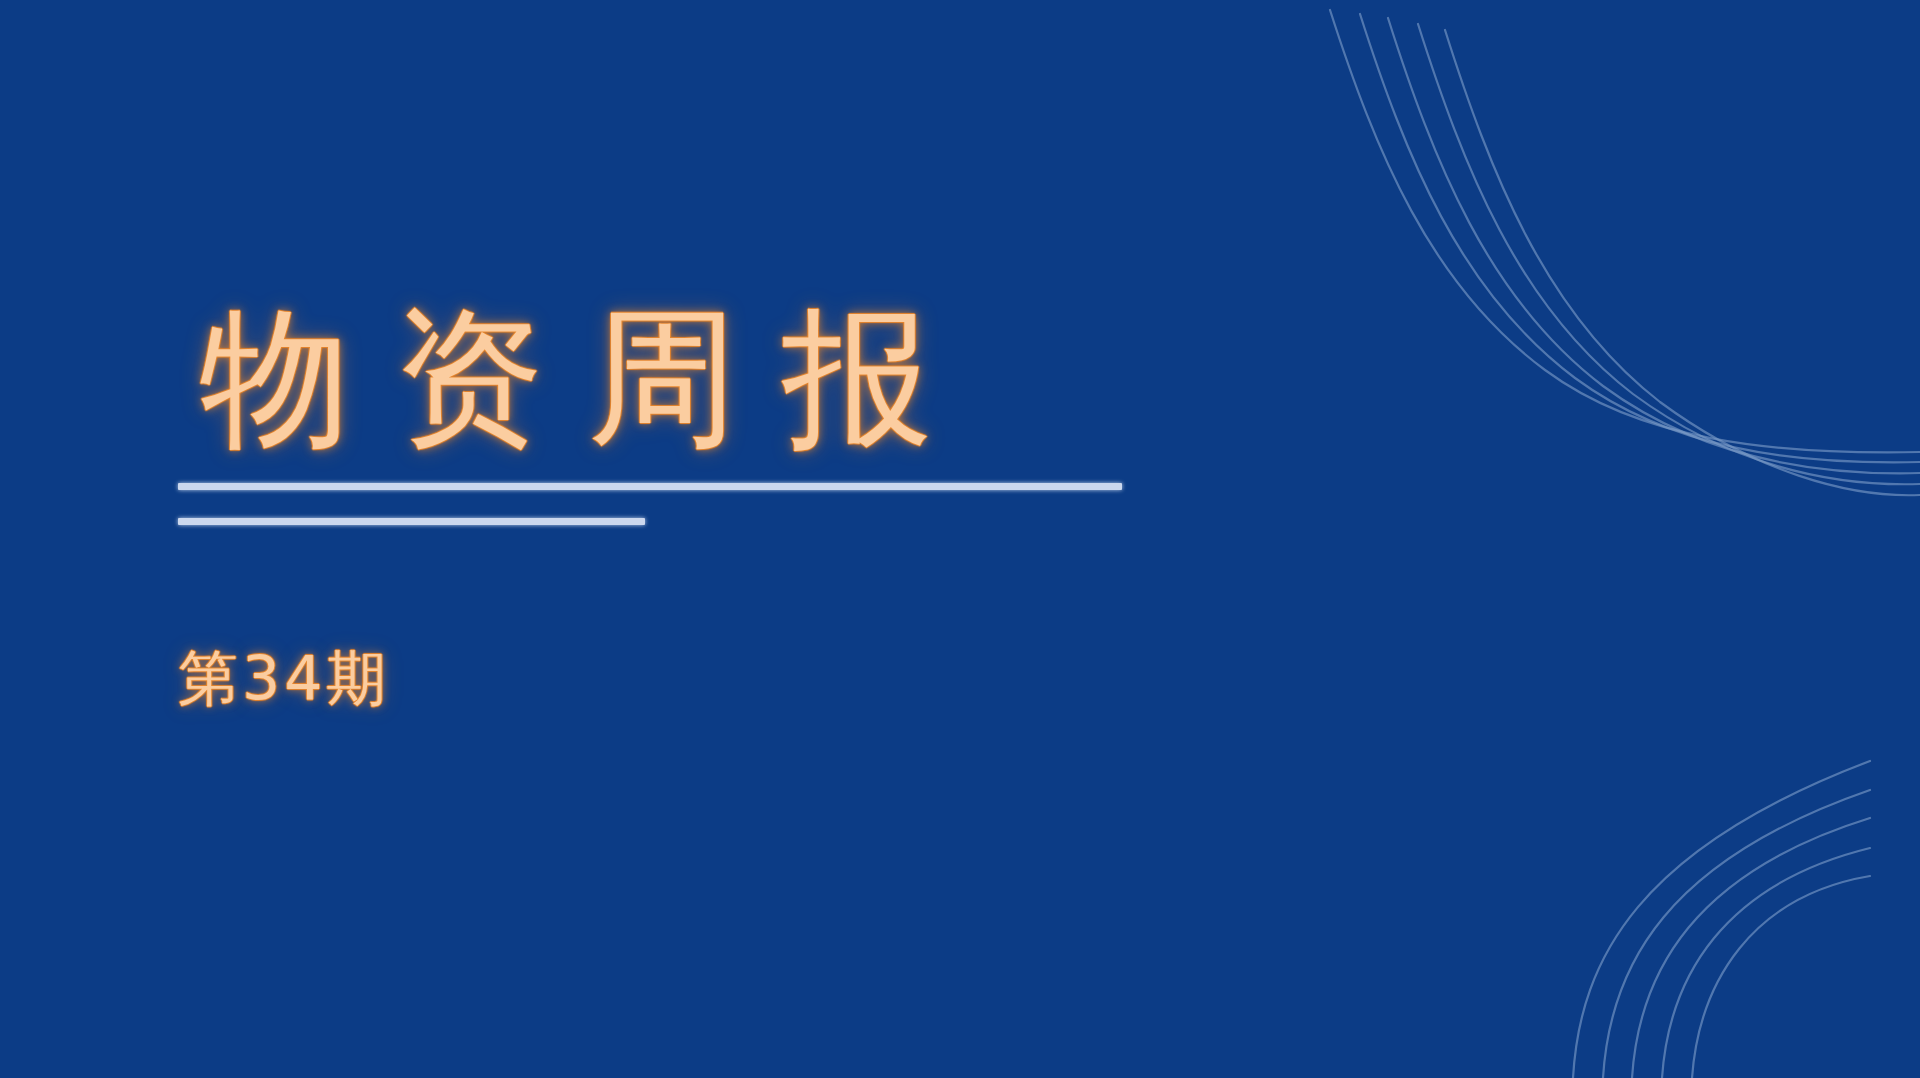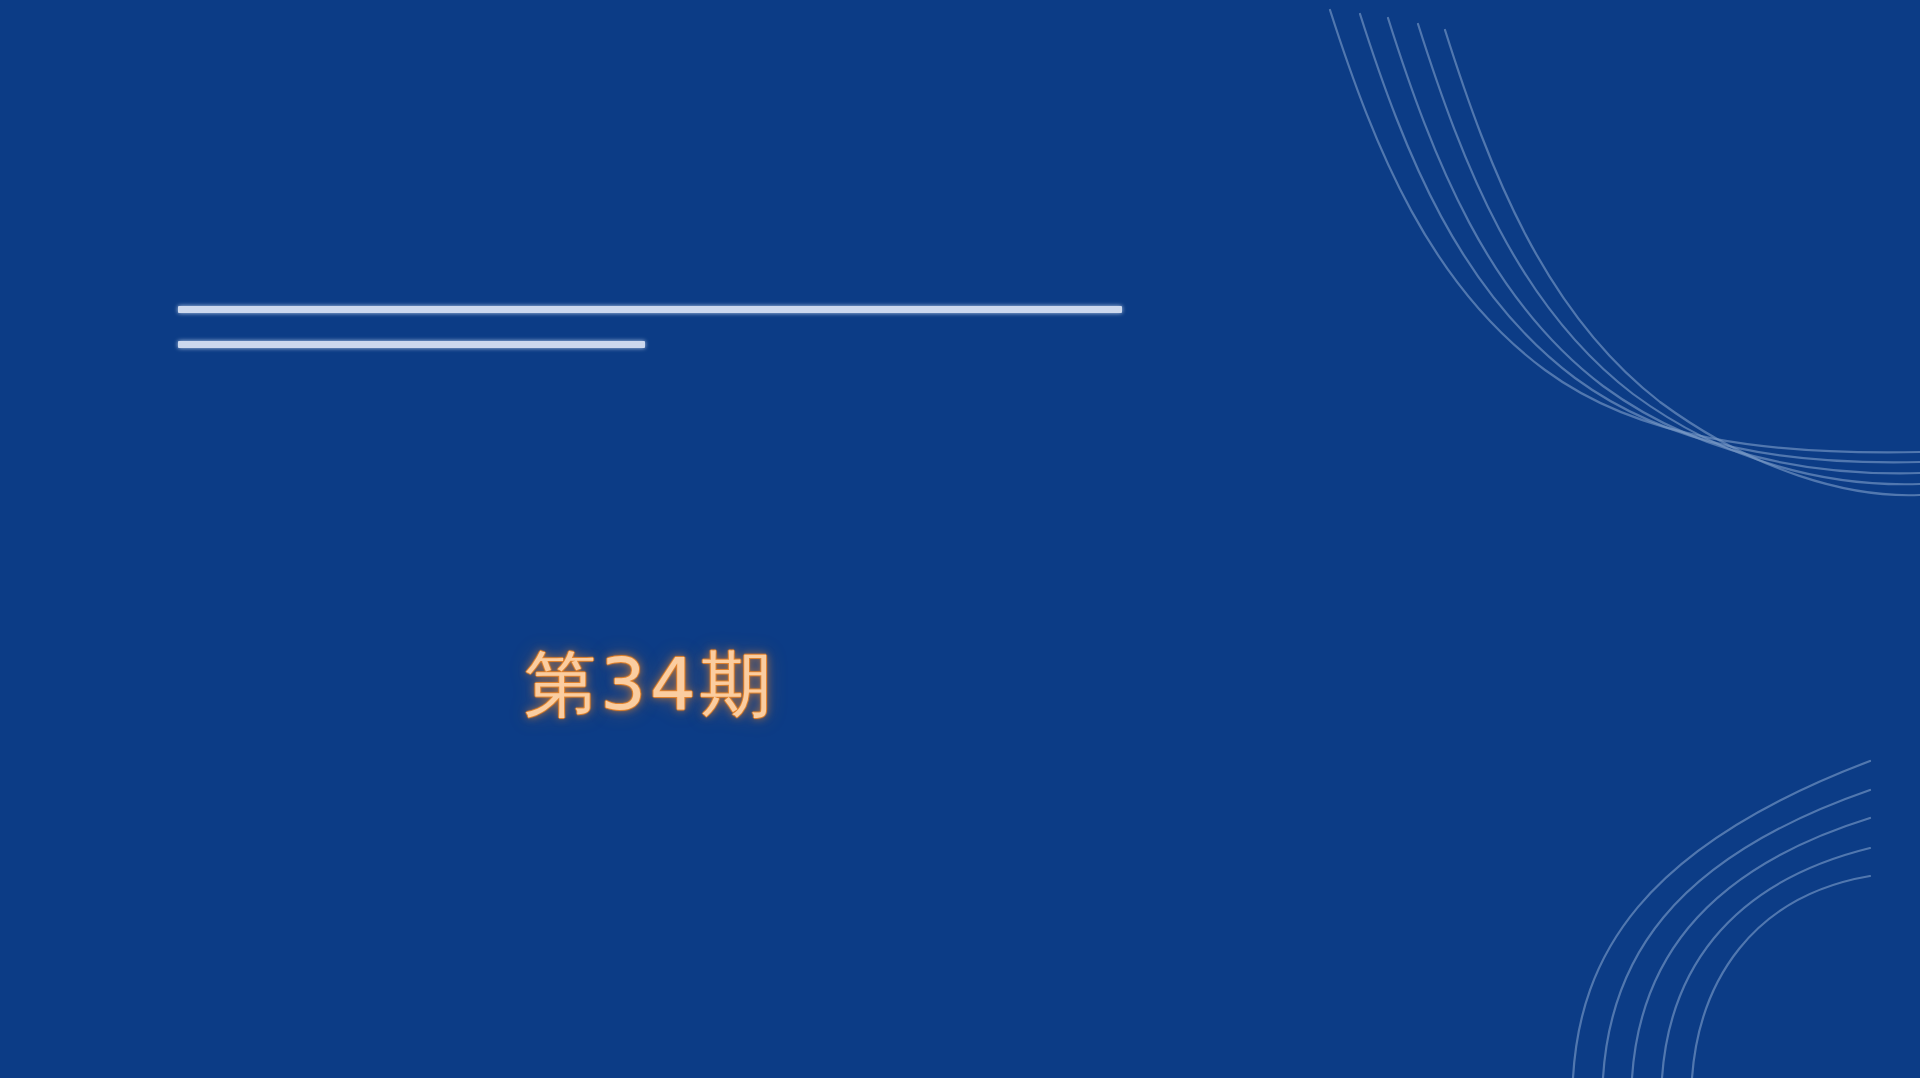--- a/index.html
+++ b/index.html
@@ -95,22 +95,21 @@
     height: 7px;
     margin-top: 28px;
   }
 
   
   .subtitle {
     position: absolute;
     left: 178px;
     top: 645px;
     width: 944px;
-    text-align: center;
-    font-size: 72px;
+    font-size: 60px;
     line-height: 1.1;
     font-weight: 400;
     letter-spacing: 4px;
     color: #fbcda0;
     text-shadow:
        0 0 1px  #e8862c,
        1px 0 1px #e8862c,
       -1px 0 1px #e8862c,
        0 1px 1px #e8862c,
        0 -1px 1px #e8862c,
@@ -138,20 +137,21 @@
     <svg viewBox="0 0 640 480" preserveAspectRatio="none" aria-hidden="true">
       <path d="M 293,480 C 300,360 360,250 590,163"></path>
       <path d="M 323,480 C 330,366 388,262 590,192"></path>
       <path d="M 352,480 C 359,372 416,274 590,220"></path>
       <path d="M 382,480 C 389,378 444,286 590,250"></path>
       <path d="M 412,480 C 419,384 472,298 590,278"></path>
     </svg>
   </div>
 
   <div class="title-block">
+    <div class="main-title">物资周报</div>
     <div class="rules">
       <div class="rule rule-long"></div>
       <div class="rule rule-short"></div>
     </div>
   </div>
 
   <div class="subtitle">第34期</div>
 
 </div>
 

